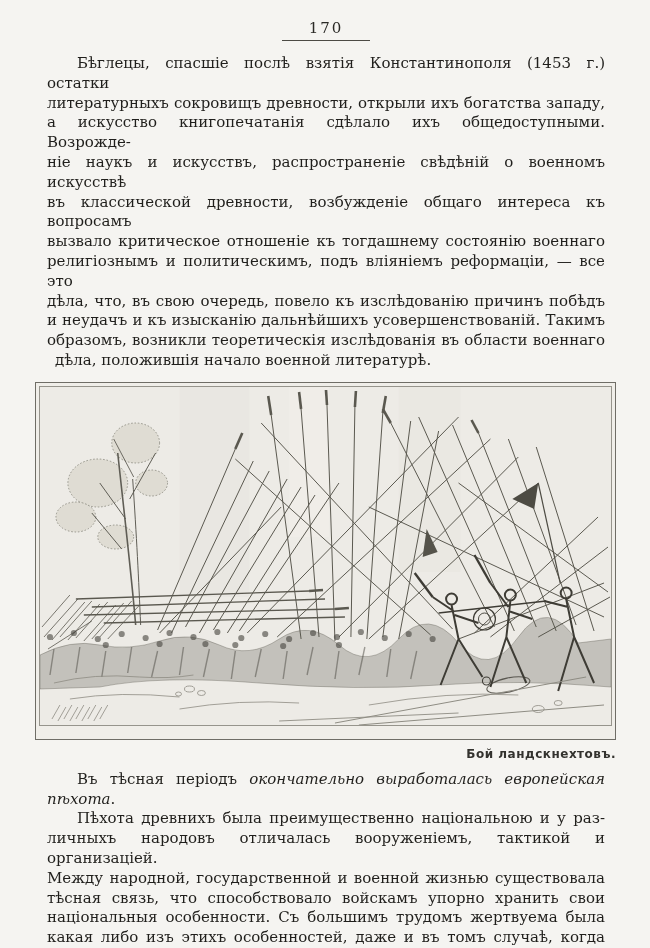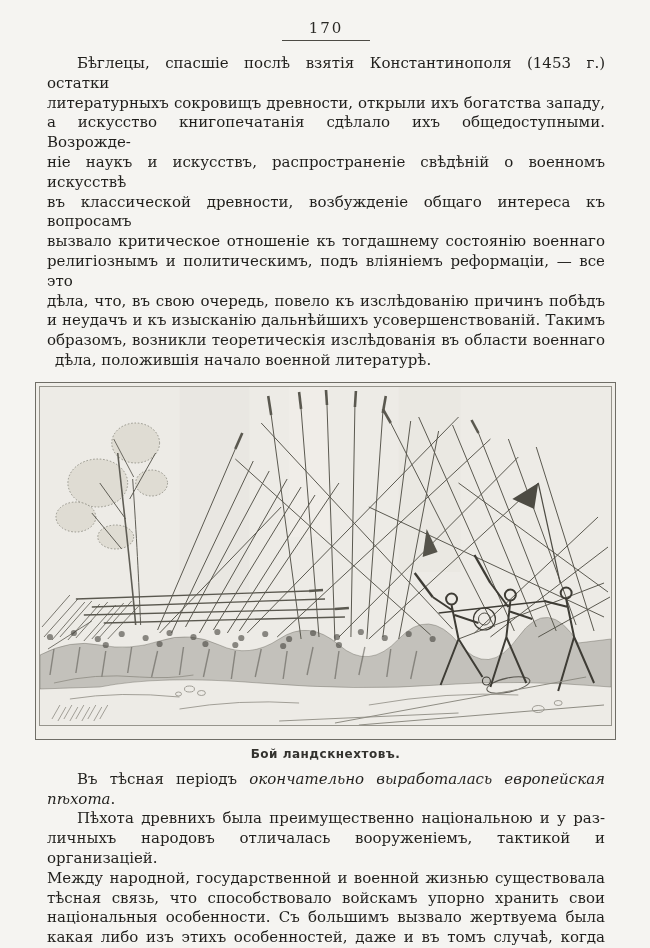--- a/index.html
+++ b/index.html
@@ -25,21 +25,21 @@
   .it{font-style:italic;}
   figure{margin:11px 0 0 -12px;padding:0;width:581px;}
   .frame{
     box-sizing:border-box;width:581px;
     border:1px solid #6f6d66;background:#f0eee9;
     padding:3px 3px 13px 3px;
   }
   .frame-inner{border:1px solid #96948c;height:338px;background:#edebe6;}
   .frame-inner svg{display:block;width:100%;height:100%;}
   figcaption{
-    margin-top:7px;text-align:center;
+    margin-top:7px;text-align:right;
     font-family:"DejaVu Sans", sans-serif;font-size:12px;font-weight:bold;
     letter-spacing:.5px;color:#33322e;
   }
   .p2{margin-top:9px;}
   .p3{margin-top:0;}
 </style>
 </head>
 <body>
 
 <div class="page">
@@ -266,19 +266,19 @@
 
   <div class="para p2">
     <div class="ln ind"><span>Въ тѣсная періодъ </span><span class="it">окончательно выработалась европейская пѣхота</span><span>.</span></div>
   </div>
 
   <div class="para p3">
     <div class="ln ind">Пѣхота древнихъ была преимущественно національною и у раз-</div>
     <div class="ln">личныхъ народовъ отличалась вооруженіемъ, тактикой и организаціей.</div>
     <div class="ln">Между народной, государственной и военной жизнью существовала</div>
     <div class="ln">тѣсная связь, что способствовало войскамъ упорно хранить свои</div>
-    <div class="ln">національныя особенности. Съ большимъ вызвало жертвуема была</div>
+    <div class="ln">національныя особенности. Съ большимъ трудомъ жертвуема была</div>
     <div class="ln">какая либо изъ этихъ особенностей, даже и въ томъ случаѣ, когда</div>
     <div class="ln">перемѣны вели къ лучшему. Ограниченность международныхъ сно-</div>
 
   </div>
 
 </div>
 
 </body></html>

